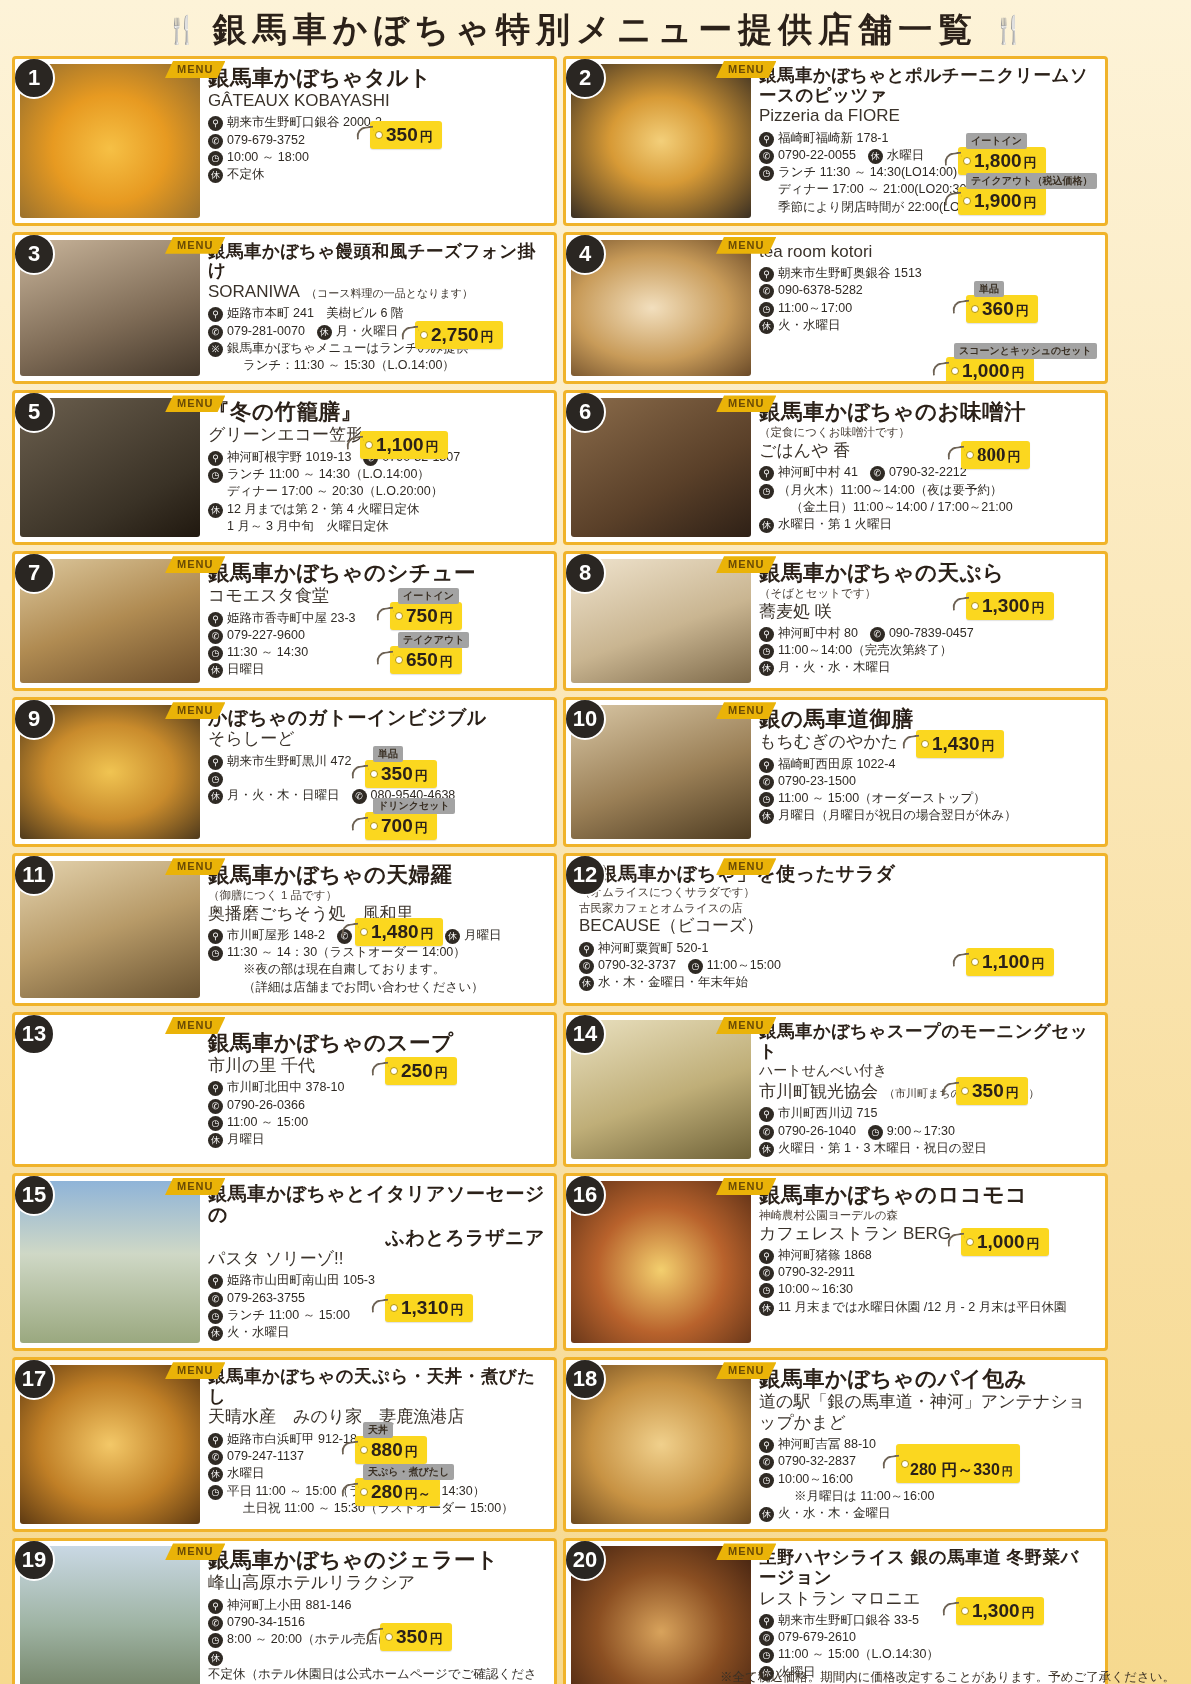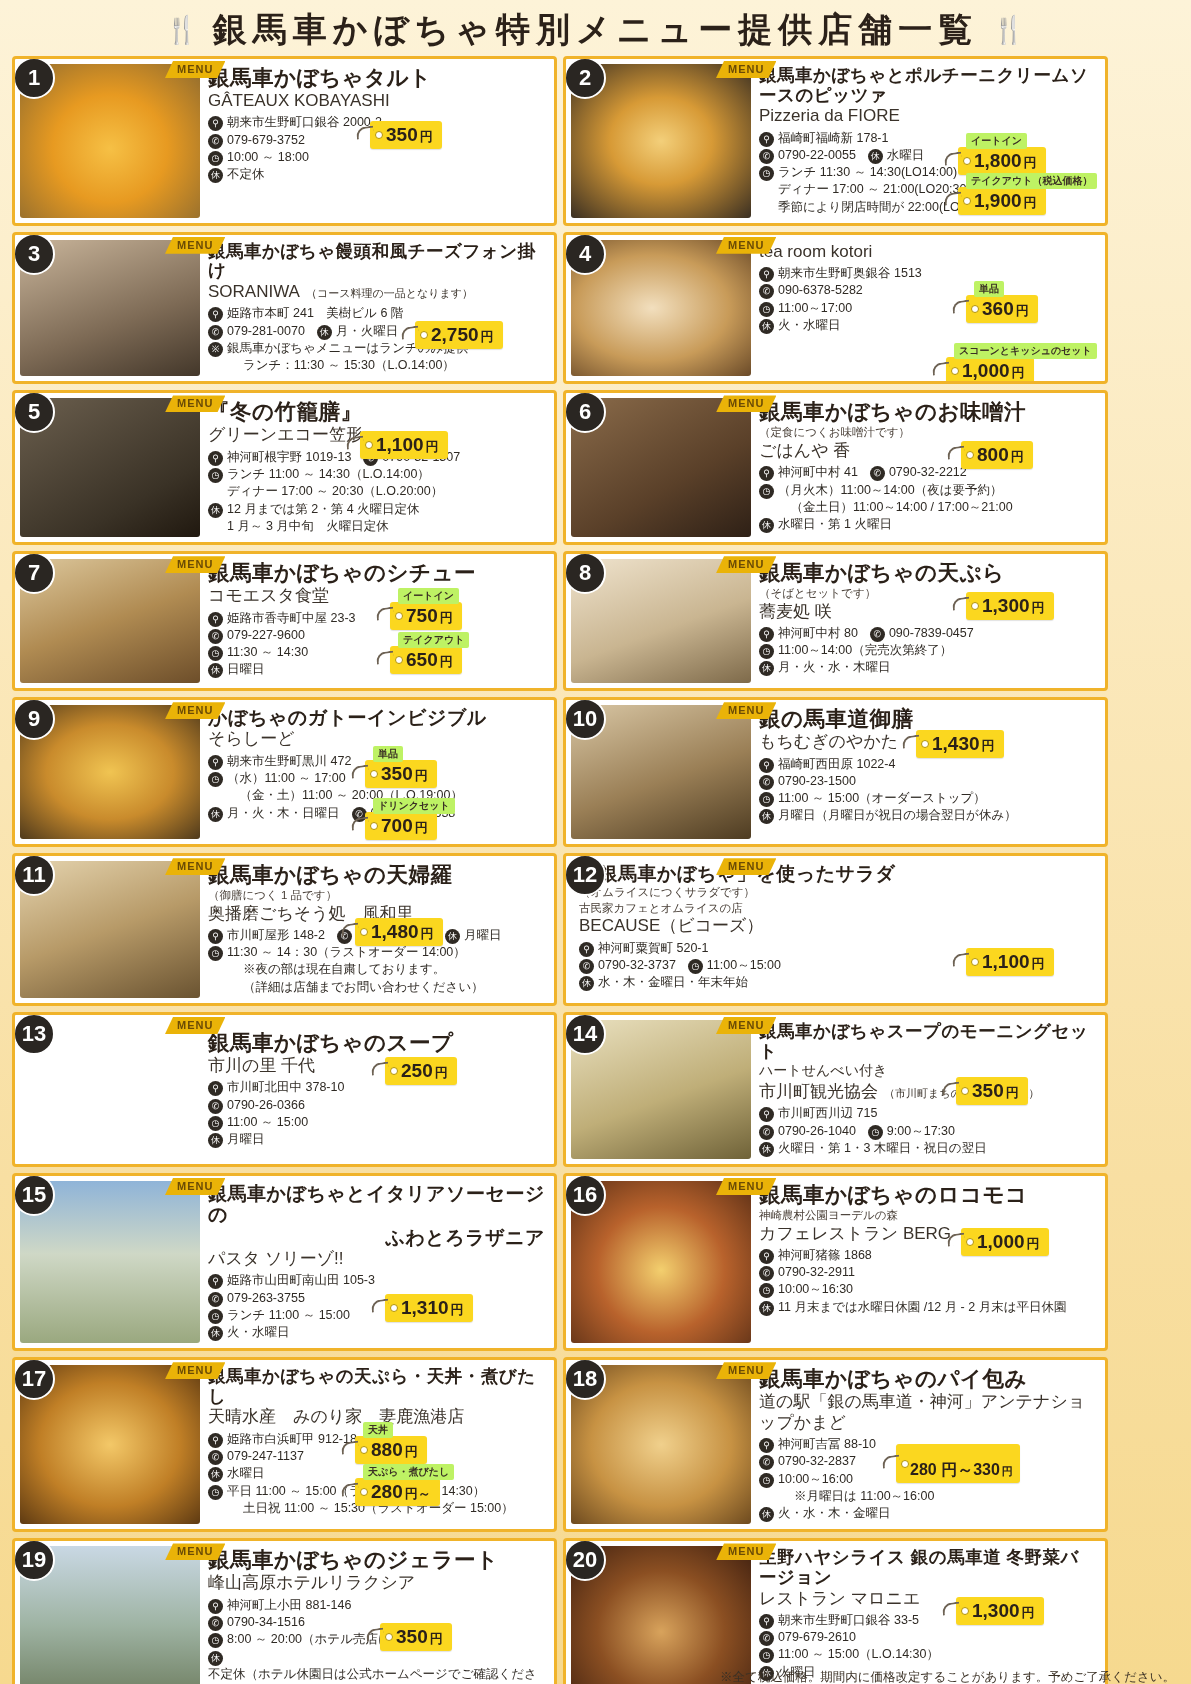--- a/index.html
+++ b/index.html
@@ -187,21 +187,21 @@
     border-top: 2px solid #6d6254;
     border-left: 2px solid #6d6254;
     border-radius: 10px 0 0 0;
     transform: translateY(-70%) rotate(-8deg);
   }
   .tag .yen { font-size: 13px; font-weight: bold; margin-left: 2px;}
   .tag .cap {
     position: absolute;
     top: -14px;
     left: 8px;
-    background: #bef264;
+    background: #a3a3a3;
     font-size: 10px;
     padding: 1px 5px;
     border-radius: 2px;
     font-weight: bold;
     color: #3a3024;
     white-space: nowrap;
   }
   .tag.sm { font-size: 16px; padding: 16px 7px 2px 14px;}
   .tag.sm .yen { font-size: 11px; }
 
@@ -414,21 +414,21 @@
               <span class="ic">◷</span>
               <span class="txt">（月火木）11:00～14:00（夜は要予約）
 　（金土日）11:00～14:00 / 17:00～21:00</span>
             </div>
             <div class="line">
               <span class="ic">休</span>
               <span class="txt">水曜日・第 1 火曜日</span>
             </div>
           </div>
         </div>
-        <div class="tag" style="top: 48px; left: 395px;"><span>800</span><span class="yen">円</span></div>
+        <div class="tag" style="top: 48px; left: 395px; font-family: Liberation Serif, serif;"><span>800</span><span class="yen">円</span></div>
       </div>
       <div class="card" style="min-height: 140px;">
         <div class="photo f7"></div>
         <div class="numbadge">7</div>
         <div class="menu-ribbon">MENU</div>
         <div class="info">
           <div class="dish">銀馬車かぼちゃのシチュー</div>
           <div class="shop"><span>コモエスタ食堂</span></div>
           <div class="lines">
             <div class="line">
@@ -488,22 +488,20 @@
         <div class="info">
           <div class="dish small">かぼちゃのガトーインビジブル</div>
           <div class="shop"><span>そらしーど</span></div>
           <div class="lines">
             <div class="line">
               <span class="ic">⚲</span>
               <span class="txt">朝来市生野町黒川 472</span>
             </div>
             <div class="line">
               <span class="ic">◷</span>
-              <span class="txt">（水）11:00 ～ 17:00
-　（金・土）11:00 ～ 20:00（L.O.19:00）</span>
             </div>
             <div class="line">
               <span class="ic">休</span>
               <span class="txt">月・火・木・日曜日</span>
               <span class="inline-gap">
                 <span class="ic">✆</span>
                 <span>080-9540-4638</span>
               </span>
             </div>
           </div>

